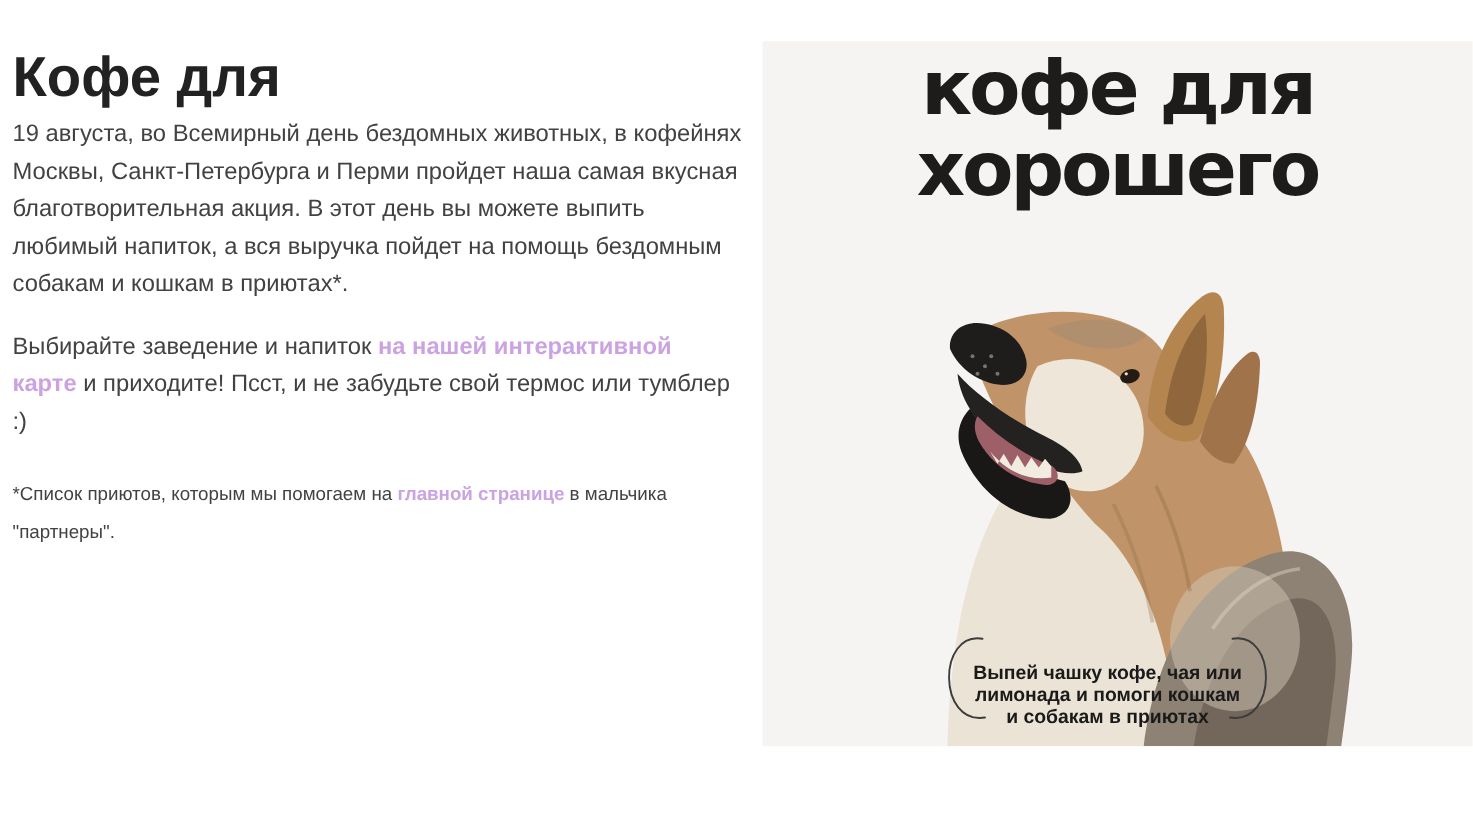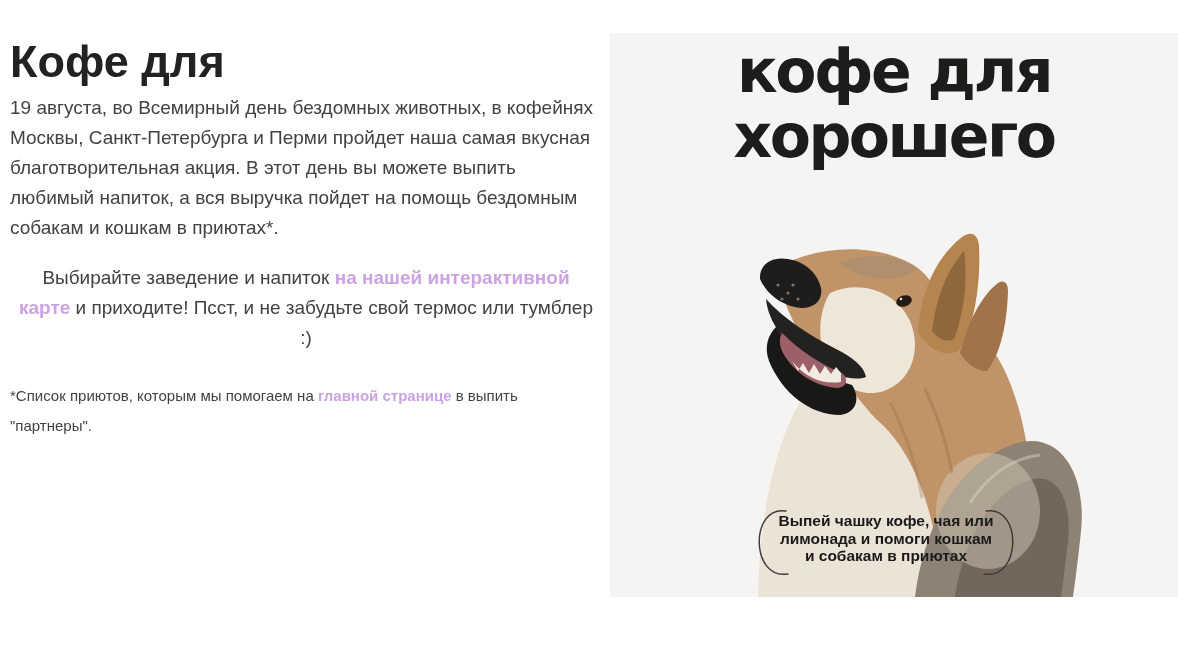--- a/index.html
+++ b/index.html
@@ -12,42 +12,42 @@
     margin:30px 0 0 0;font-size:45px;line-height:63px;font-weight:bold;
     color:#222222;letter-spacing:0;
   }
   h1.page-title span{display:block;}
   p.body-par{
     margin:0;font-size:19px;line-height:30px;color:#424242;
     white-space:pre-line;
   }
   .par1{margin-top:38px;}
   .par2{margin-top:23px;}
-  .par3{margin-top:20px;font-size:19px;line-height:30px;color:#424242;text-align:center;}
+  .par3{margin-top:20px;font-size:19px;line-height:30px;color:#424242;}
   .par3{margin-right:0;}
   a.accent-link{
     color:#cba2e2;font-weight:bold;text-decoration:none;
   }
   .footnote{
     margin-top:28px;font-size:15px;line-height:30px;color:#424242;
   }
   
   .poster{
     position:absolute;left:610px;top:33px;width:568px;height:564px;
     background:#f5f4f2;overflow:hidden;
   }
   .poster-headline{
     position:absolute;top:6px;left:0;right:0;text-align:center;
     font-family:"DejaVu Sans",sans-serif;font-weight:bold;
     font-size:60px;line-height:65px;letter-spacing:-2.5px;color:#1d1c1a;
   }
   .poster-headline span{display:block;}
   .poster-svg{position:absolute;left:0;top:0;width:568px;height:564px;}
   .poster-caption{
-    position:absolute;top:479px;left:0;width:552px;text-align:center;
+    position:absolute;top:497px;left:0;width:552px;text-align:center;
     font-size:15.5px;line-height:17.5px;font-weight:bold;color:#1a1a1a;
   }
   .poster-caption span{display:block;}
 </style>
 </head>
 <body>
 
 <div class="left-col">
   <h1 class="page-title">
     <span>Кофе для</span>
@@ -55,21 +55,21 @@
 
   <p class="body-par par1">19 августа, во Всемирный день бездомных животных, в кофейнях
 Москвы, Санкт-Петербурга и Перми пройдет наша самая вкусная
 благотворительная акция. В этот день вы можете выпить
 любимый напиток, а вся выручка пойдет на помощь бездомным
 собакам и кошкам в приютах*.</p>
 
 
   <p class="par3"><span>Выбирайте заведение и напиток </span><a class="accent-link" href="#"><span>на нашей интерактивной</span><br><span>карте</span></a><span> и приходите! Псст, и не забудьте свой термос или тумблер</span><br><span>:)</span></p>
 
-  <p class="footnote"><span>*Список приютов, которым мы помогаем на </span><a class="accent-link" href="#">главной странице</a><span> в выпить</span><br><span>"партнеры".</span></p>
+  <p class="footnote"><span>*Список приютов, которым мы помогаем на </span><a class="accent-link" href="#">главной странице</a><span> в мальчика</span><br><span>"партнеры".</span></p>
 </div>
 
 <div class="poster">
   <svg class="poster-svg" viewBox="0 0 568 564" xmlns="http://www.w3.org/2000/svg" aria-hidden="true">
 
     <path d="M148 564 C150 478 166 402 198 356 C226 318 270 322 296 362 C320 398 334 472 338 564 Z" fill="#ebe3d5"></path>
 
     <path d="M238 350 C262 288 310 266 355 290 C395 314 415 378 422 450 C425 490 423 530 420 564 L332 564 C328 478 302 416 266 386 C254 373 245 362 238 350 Z" fill="#c09468"></path>
 
     <path d="M305 564 C314 492 348 430 404 411 C448 396 477 438 471 498 C468 528 465 549 463 564 Z" fill="#8e8275"></path>

